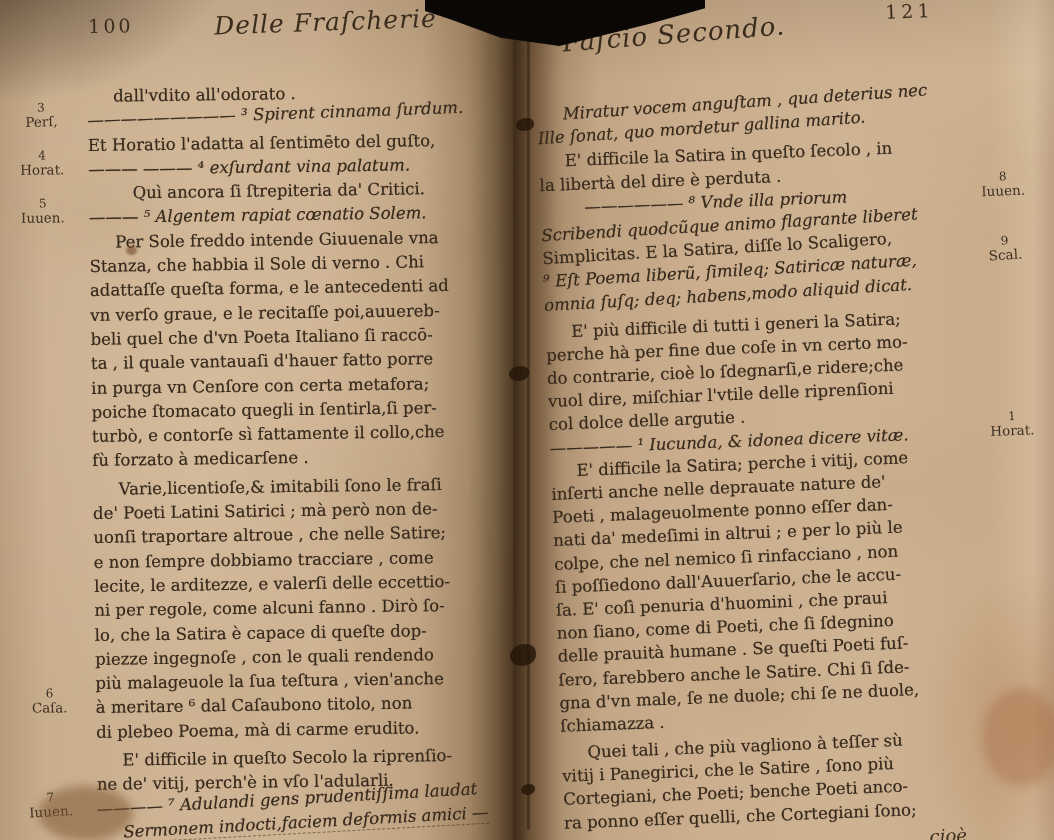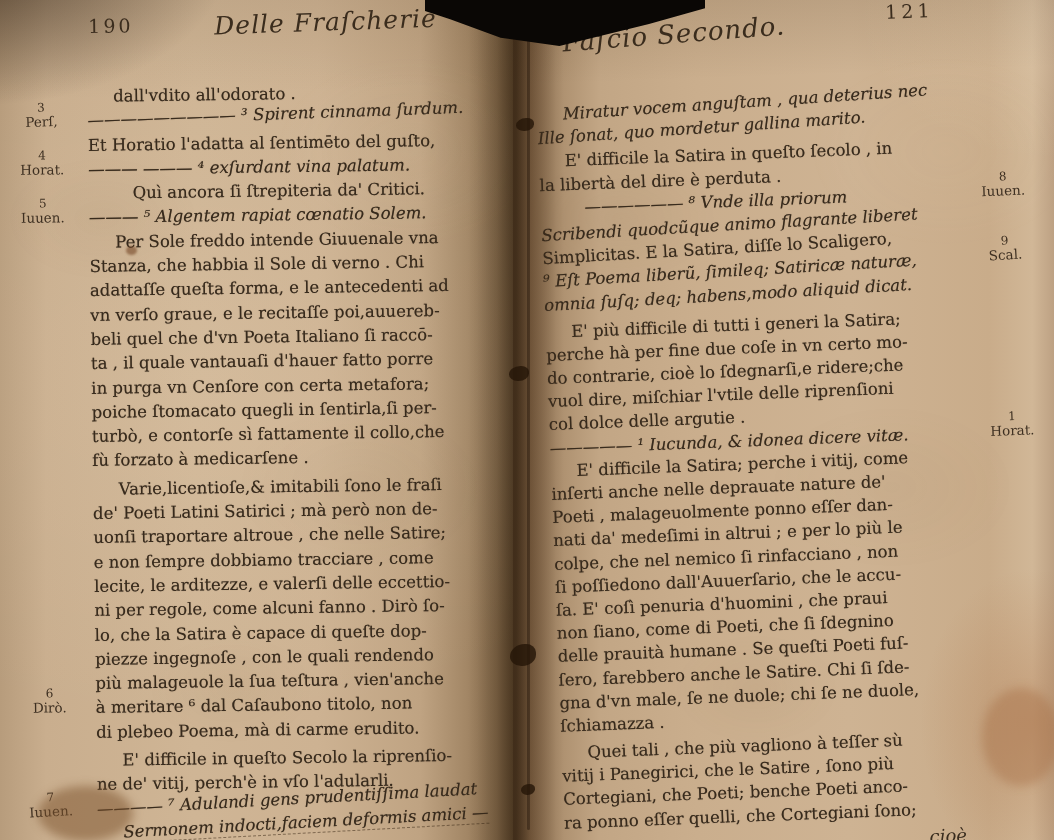--- a/index.html
+++ b/index.html
@@ -75,21 +75,21 @@
 </style>
 </head>
 <body>
 
 <div class="book">
 
   <div class="page page-left">
     <div class="mottle"></div>
     <div class="content left-content">
       <div class="header">
-        <span class="pagenum">190</span>
+        <span class="pagenum">100</span>
         <span class="running">Delle Fraſcherie</span>
       </div>
       <div class="lines" id="left-lines">
           <div class="line ind1"><span class="line-text">dall'vdito all'odorato .</span></div>
           <div class="line ind0 italic"><span class="line-text">————————— ³ Spirent cinnama ſurdum.</span><span class="margin-note note-left">
               <span class="note-num">3</span>
               <span class="note-label">Perſ,</span>
             </span></div>
           <div class="line ind0"><span class="line-text">Et Horatio l'adatta al ſentimēto del guſto,</span></div>
           <div class="line ind0 italic"><span class="line-text">——— ——— ⁴ exſurdant vina palatum.</span><span class="margin-note note-left">
@@ -115,21 +115,21 @@
           <div class="line ind0"><span class="line-text">de' Poeti Latini Satirici ; mà però non de-</span></div>
           <div class="line ind0"><span class="line-text">uonſi traportare altroue , che nelle Satire;</span></div>
           <div class="line ind0"><span class="line-text">e non ſempre dobbiamo tracciare , come</span></div>
           <div class="line ind0"><span class="line-text">lecite, le arditezze, e valerſi delle eccettio-</span></div>
           <div class="line ind0"><span class="line-text">ni per regole, come alcuni fanno . Dirò ſo-</span></div>
           <div class="line ind0"><span class="line-text">lo, che la Satira è capace di queſte dop-</span></div>
           <div class="line ind0"><span class="line-text">piezze ingegnoſe , con le quali rendendo</span></div>
           <div class="line ind0"><span class="line-text">più malageuole la ſua teſtura , vien'anche</span></div>
           <div class="line ind0"><span class="line-text">à meritare ⁶ dal Caſaubono titolo, non</span><span class="margin-note note-left">
               <span class="note-num">6</span>
-              <span class="note-label">Dirò.</span>
+              <span class="note-label">Caſa.</span>
             </span></div>
           <div class="line ind0"><span class="line-text">di plebeo Poema, mà di carme erudito.</span></div>
           <div class="line ind1 para"><span class="line-text">E' difficile in queſto Secolo la riprenſio-</span></div>
           <div class="line ind0"><span class="line-text">ne de' vitij, perch'è in vſo l'adularli.</span></div>
           <div class="line ind0 italic"><span class="line-text">———— ⁷ Adulandi gens prudentiſſima laudat</span><span class="margin-note note-left">
               <span class="note-num">7</span>
               <span class="note-label">Iuuen.</span>
             </span></div>
           <div class="line ind1 italic underlined"><span class="line-text">Sermonem indocti,faciem deformis amici —</span></div>
         </div>

